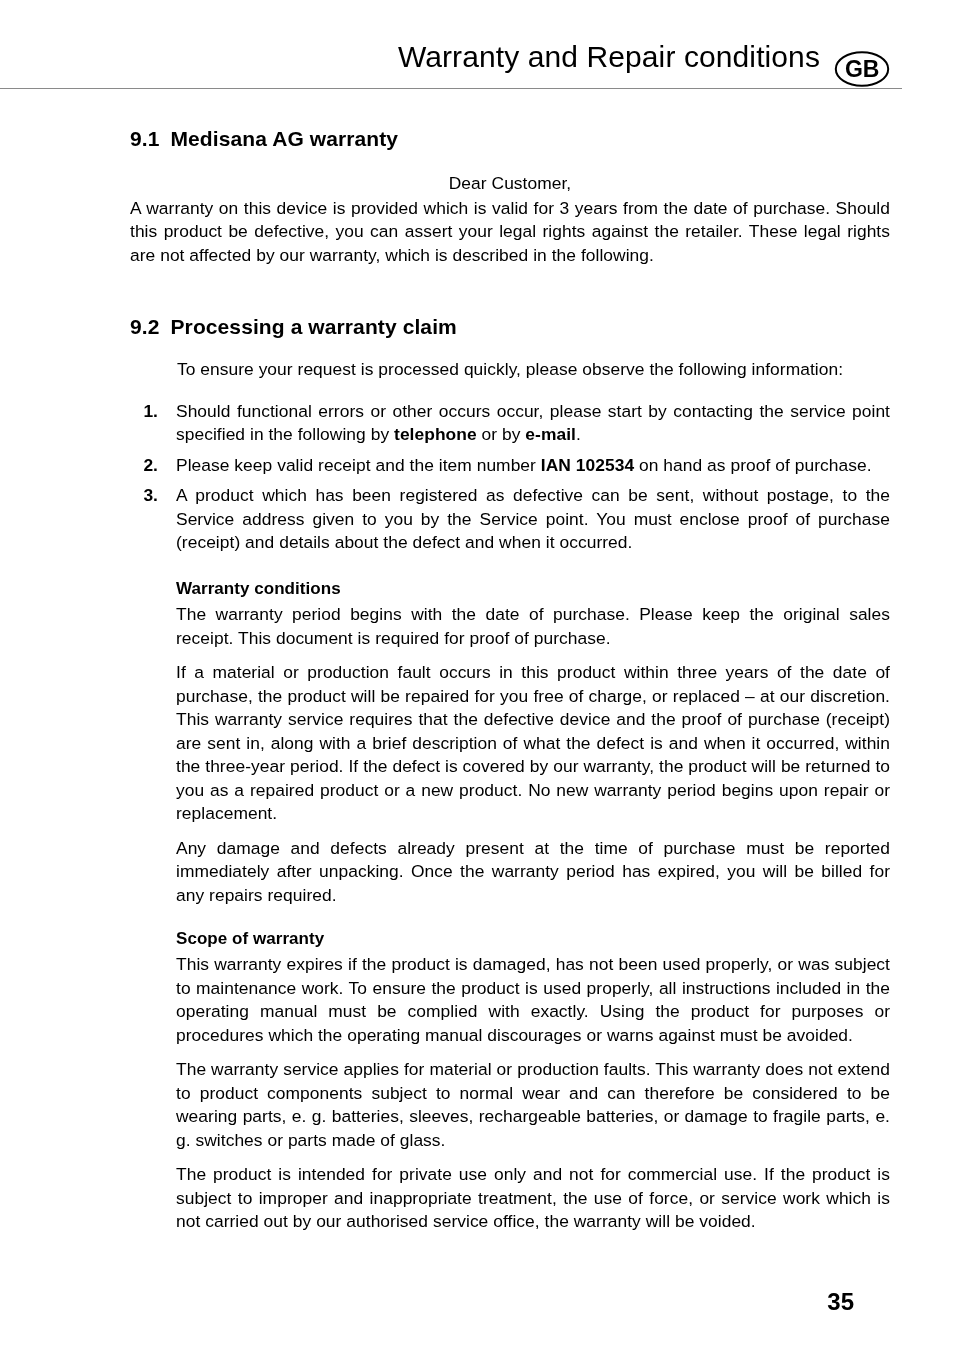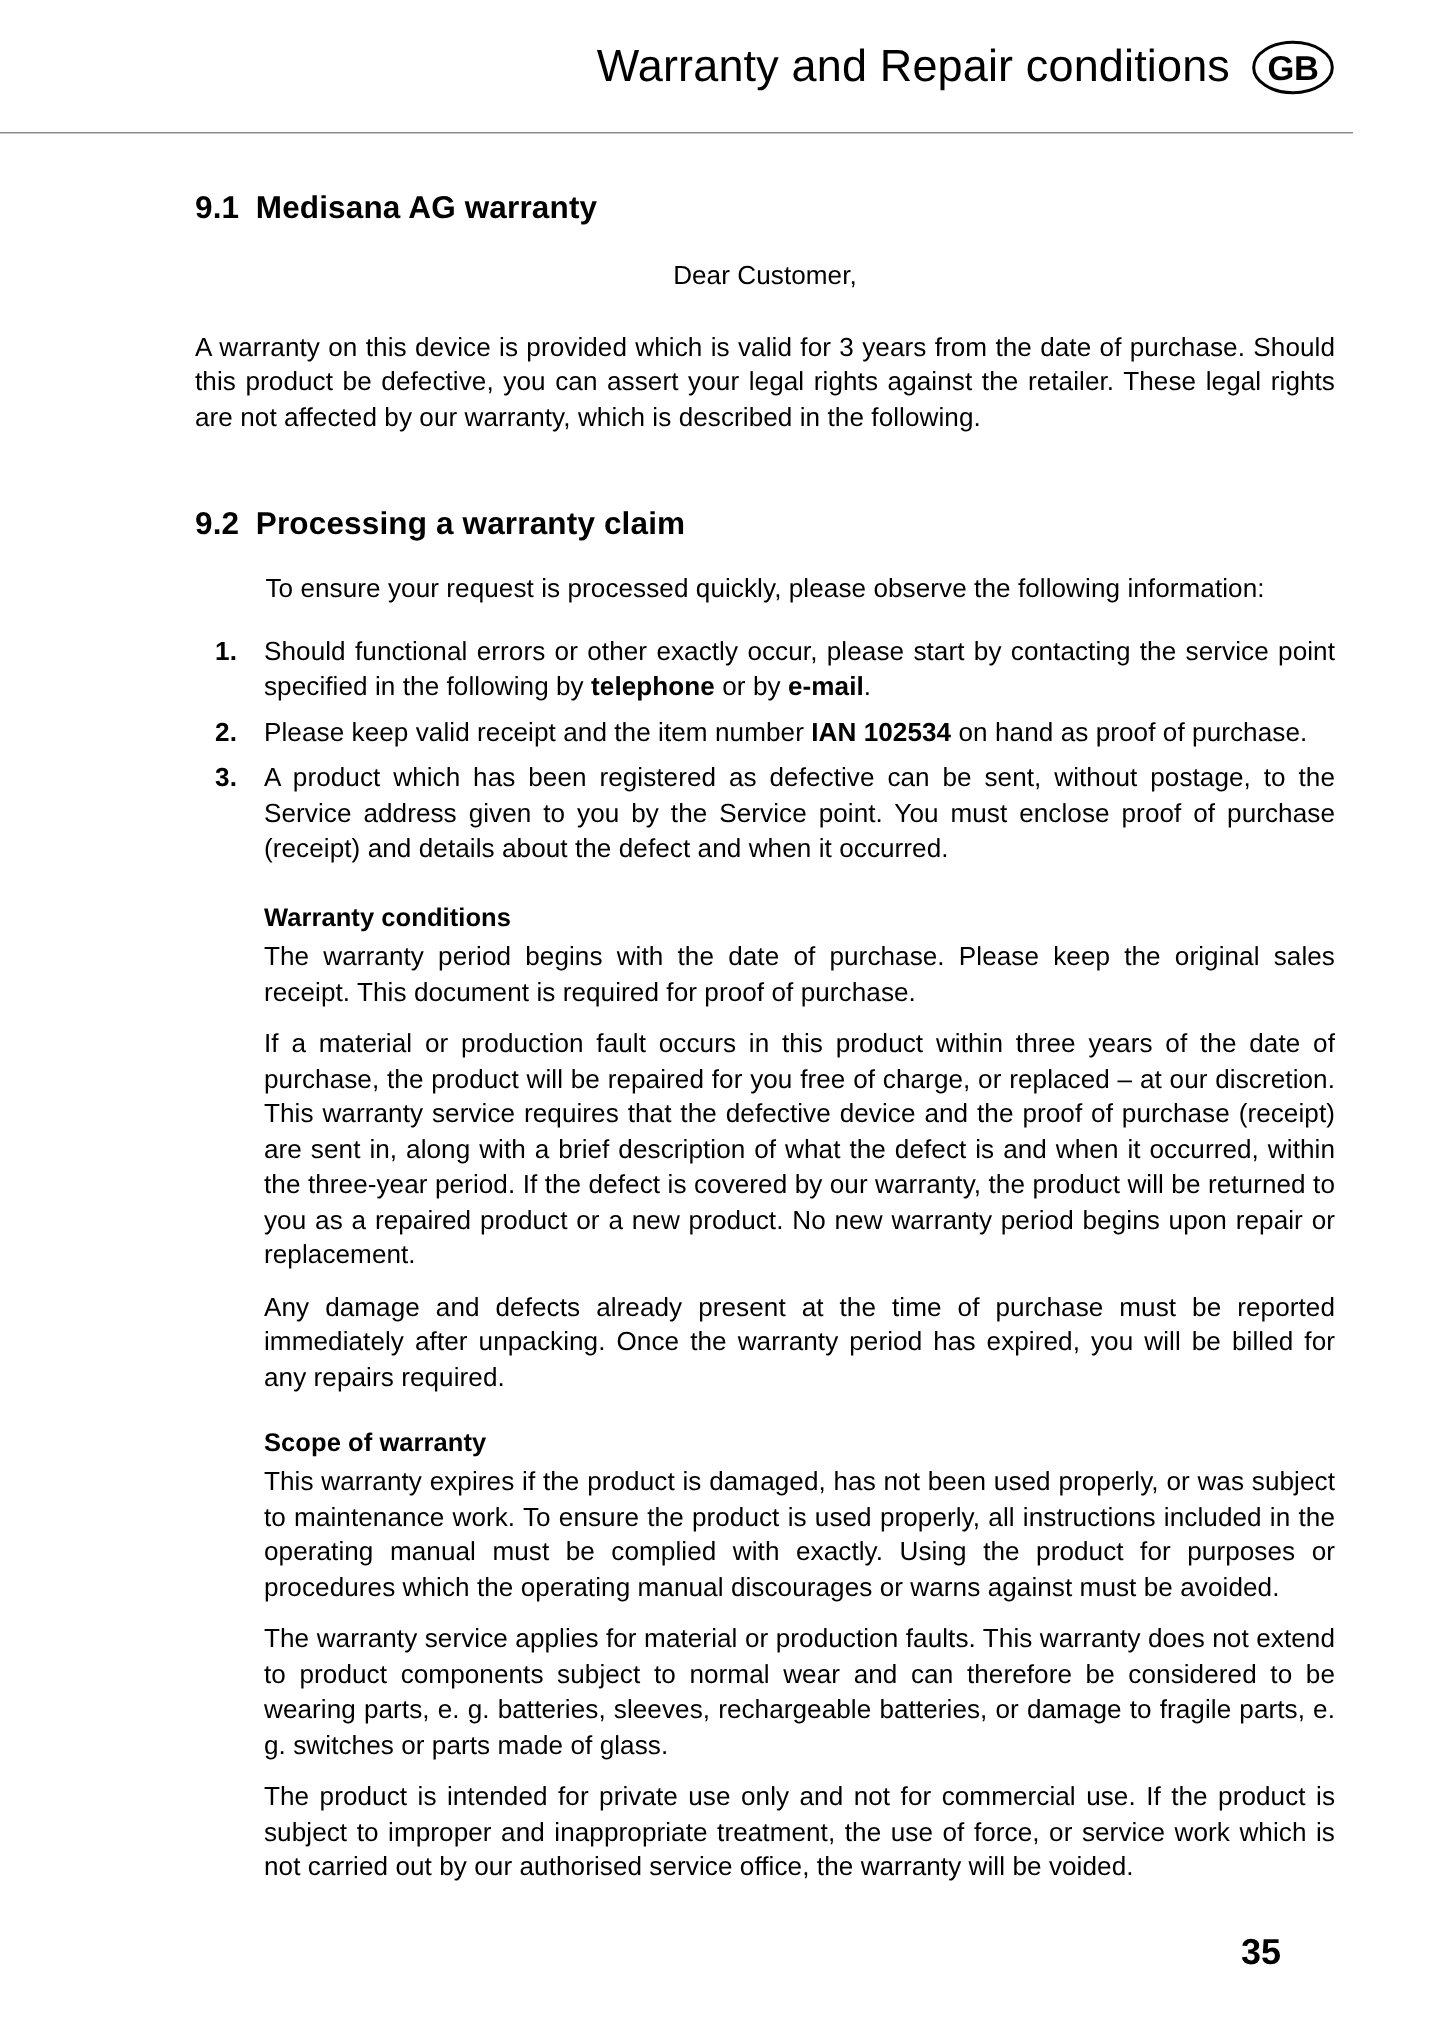--- a/index.html
+++ b/index.html
@@ -41,20 +41,21 @@
     font-weight: 400;
     letter-spacing: 0.1px;
     line-height: 1;
     white-space: nowrap;
   }
   .country-badge {
     position: relative;
     width: 56px;
     height: 38px;
     flex: none;
+    margin-top: 24px;
   }
   .country-badge svg { display: block; }
   .country-badge .badge-text {
     position: absolute;
     left: 0;
     top: 0;
     width: 56px;
     height: 38px;
     display: flex;
     align-items: center;
@@ -109,21 +110,21 @@
 
   p.body {
     font-size: 17.4px;
     line-height: 23.5px;
     margin: 0;
     text-align: justify;
     letter-spacing: 0.05px;
   }
   p.body.nojust { text-align: center; }
   p.intro { margin-top: 21px; }
-  p.lead { margin-top: 24px; }
+  p.lead { margin-top: 1px; }
   p.after-head { margin-top: 19px; }
 
   
   ol.numlist {
     list-style: none;
     margin: 18px 0 0 0;
     padding: 0;
   }
   ol.numlist > li {
     position: relative;
@@ -202,21 +203,21 @@
 
     <div class="section sec-9-2">
       <h2 class="section-heading">
         <span class="num">9.2</span><span>Processing a warranty claim</span>
       </h2>
       <p class="body nojust after-head">To ensure your request is processed quickly, please observe the following information:</p>
 
       <ol class="numlist">
         <li>
           <span class="marker">1.</span>
-          <span><span>Should functional errors or other exactly occur, please start by contacting the service point specified in the following by </span><b>telephone</b><span> or by </span><b>e-mail</b><span>.</span></span>
+          <span><span>Should functional errors or other occurs occur, please start by contacting the service point specified in the following by </span><b>telephone</b><span> or by </span><b>e-mail</b><span>.</span></span>
         </li>
         <li>
           <span class="marker">2.</span>
           <span><span>Please keep valid receipt and the item number </span><b>IAN 102534</b><span> on hand as proof of purchase.</span></span>
         </li>
         <li>
           <span class="marker">3.</span>
           <span>A product which has been registered as defective can be sent, without postage, to the Service address given to you by the Service point. You must enclose proof of purchase (receipt) and details about the defect and when it occurred.</span>
         </li>
       </ol>

